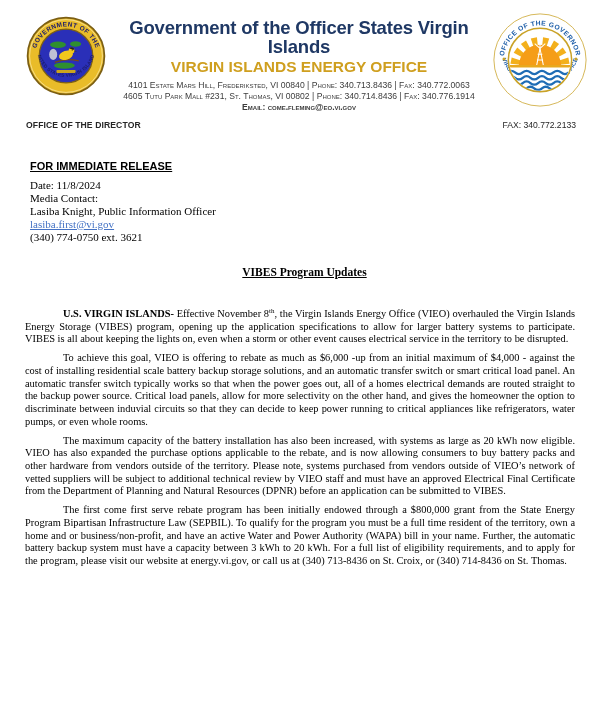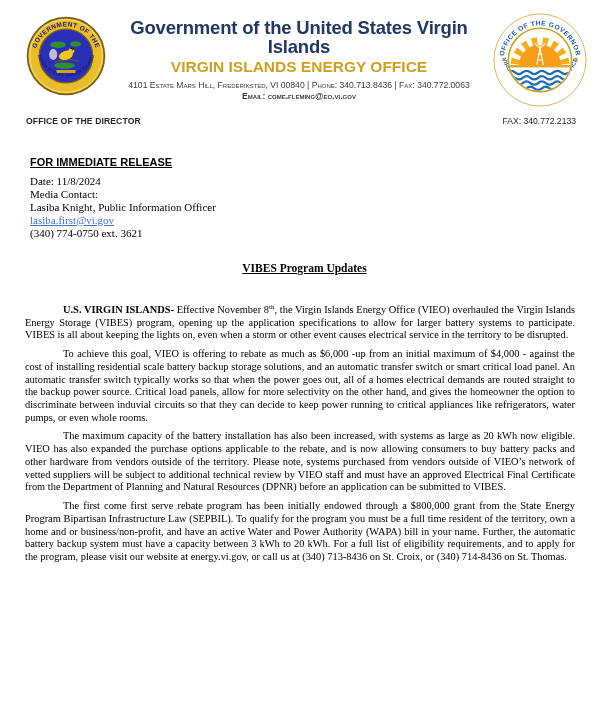--- a/index.html
+++ b/index.html
@@ -99,23 +99,24 @@
         <circle cx="57" cy="43" r="3.6" fill="#f2c71d"></circle>
         <path d="M 54,40.5 A 3.6,3.6 0 0 1 60.5,42.5 Z" fill="#222"></path>
         <circle cx="57.8" cy="42.4" r="0.7" fill="#111"></circle>
         <path d="M 60.5,43 L 64,44 L 60.5,44.8 Z" fill="#333"></path>
         <ellipse cx="48" cy="62" rx="13" ry="4" fill="#2f8f2f"></ellipse>
         <rect x="38" y="67.5" width="24" height="3.6" rx="1" fill="#caa41e"></rect>
       </g>
     </svg>
 
     <div class="head-center">
-      <div class="org-title">Government of the United States Virgin Islands</div>
+      <div class="org-title">Government of the Officer States Virgin Islands</div>
       <div class="office-title">VIRGIN ISLANDS ENERGY OFFICE</div>
       <div class="addr first">4101 Estate Mars Hill, Frederiksted, VI 00840 | Phone: 340.713.8436 | Fax: 340.772.0063</div>
+      <div class="addr">4605 Tutu Park Mall #231, St. Thomas, VI 00802 | Phone: 340.714.8436 | Fax: 340.776.1914</div>
       <div class="addr email">Email: come.fleming@eo.vi.gov</div>
     </div>
 
     <svg class="seal-right" viewBox="0 0 100 100" aria-hidden="true">
       <circle cx="50" cy="50" r="48" fill="#ffffff" stroke="#c9a227" stroke-width="0.8"></circle>
       <defs>
         <path id="govTop" d="M 12,52 A 38,38 0 0 1 88,52"></path>
         <path id="govBot" d="M 10,46 A 41,41 0 0 0 90,46"></path>
         <clipPath id="innerClip">
             <circle cx="50" cy="50" r="32"></circle>

